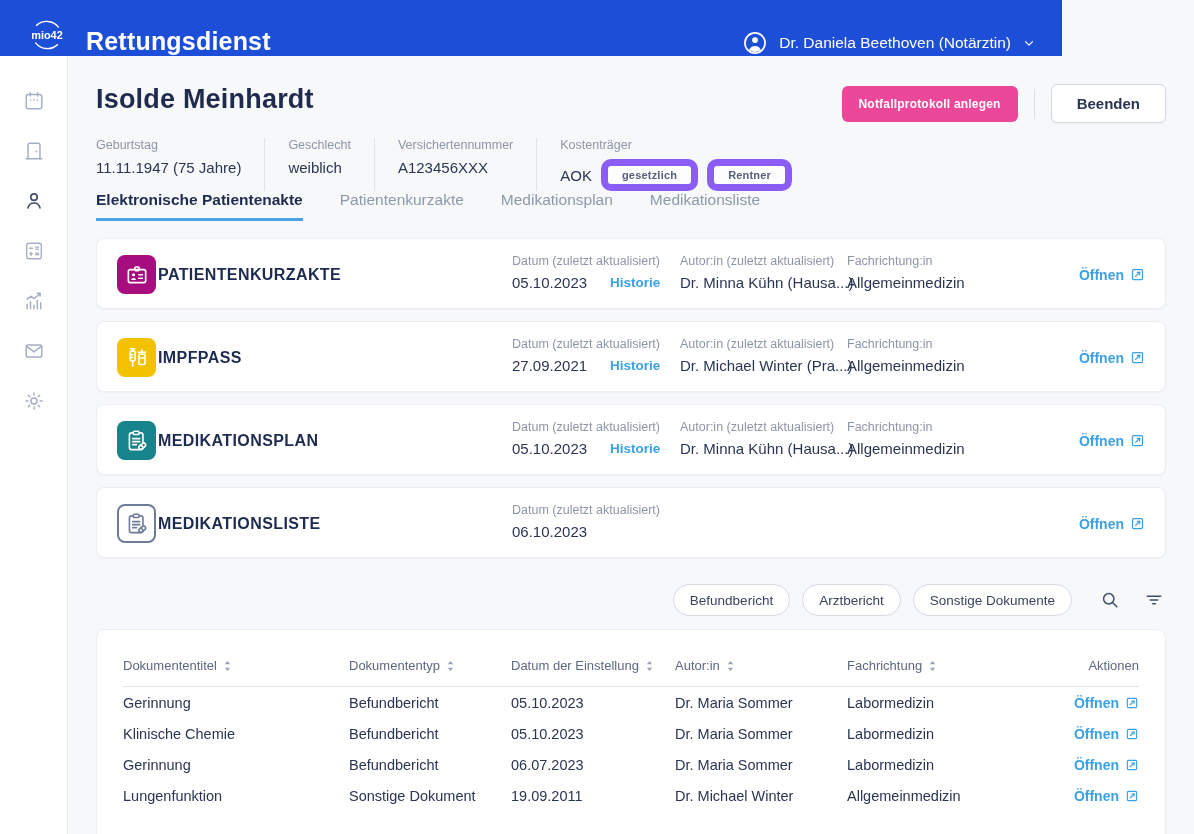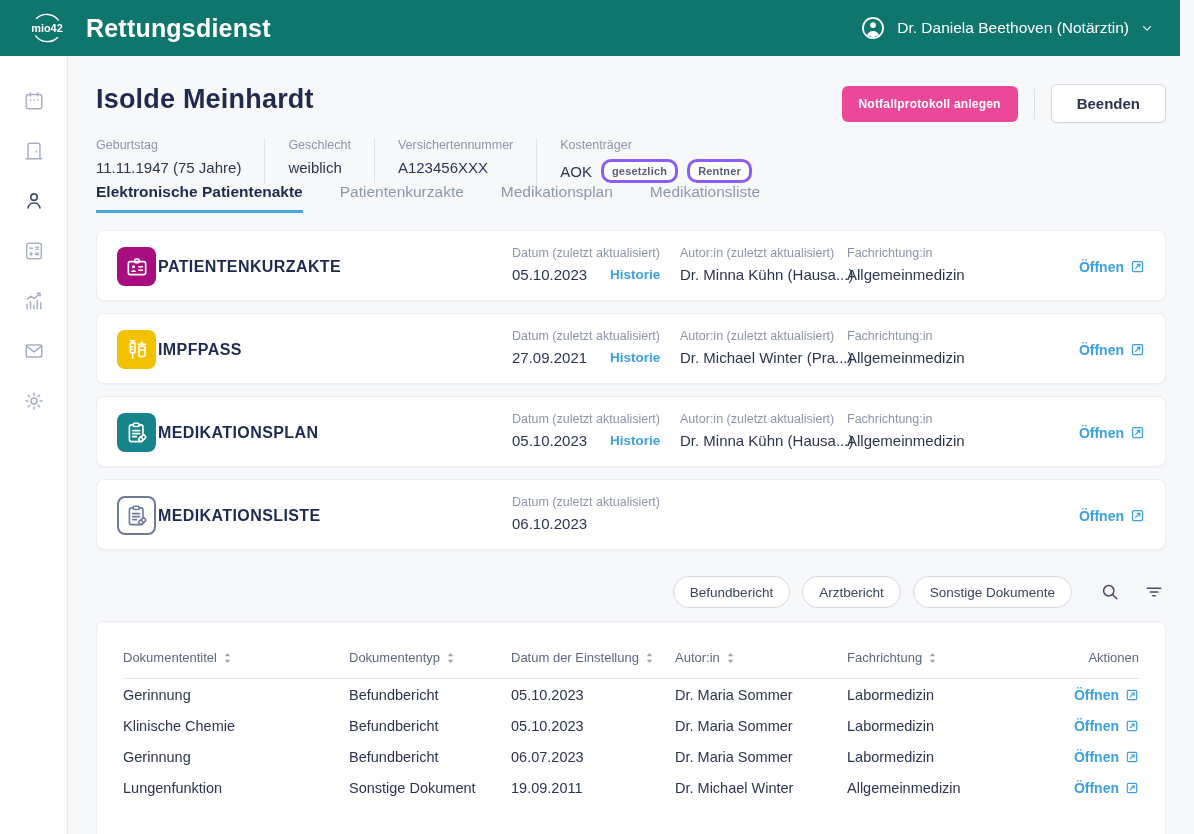--- a/index.html
+++ b/index.html
@@ -1,21 +1,21 @@
 <!DOCTYPE html>
 <html lang="de"><head>
 <meta charset="utf-8">
 <style>
   * { margin:0; padding:0; box-sizing:border-box; }
   html,body { width:1194px; height:834px; overflow:hidden;
     font-family:"Liberation Sans","DejaVu Sans",sans-serif; background:#f7f8fa; }
 
   
-  .appbar { position:absolute; top:0; left:0; width:1180px; height:56px;
-    background:#0f766e; display:flex; align-items:center; padding:0 26px; z-index:10; }
+  .appbar { position:absolute; top:0; left:0; width:1062px; height:56px;
+    background:#1d4ed8; display:flex; align-items:flex-end; padding:0 26px; z-index:10; }
   .logo { width:42px; height:42px; flex:0 0 auto; }
   .app-title { color:#fff; font-size:25px; font-weight:700; margin-left:18px; letter-spacing:.2px; }
   .user-area { margin-left:auto; display:flex; align-items:center; gap:11px; color:#fff; cursor:pointer; }
   .user-name { font-size:15.5px; color:#fff; }
 
   
   .sidebar { position:absolute; top:56px; left:0; bottom:0; width:68px; background:#fff;
     border-right:1px solid #e6e8ef; display:flex; flex-direction:column; align-items:center;
     padding-top:33px; gap:26px; }
   .side-btn { width:24px; height:24px; color:#a6aec3; cursor:pointer; display:flex;
@@ -36,22 +36,22 @@
   .btn-divider { width:1px; height:30px; background:#d9dde5; }
   .btn-secondary { background:#fff; color:#2a3552; font-size:15px; font-weight:700;
     border:1px solid #d3d8e1; border-radius:6px; padding:10px 25px; cursor:pointer;
     font-family:inherit; box-shadow:0 1px 2px rgba(30,42,77,.05); }
 
   .info-row { margin-top:15px; display:flex; align-items:stretch; }
   .info-field { padding-right:23px; }
   .info-field + .info-field { border-left:1px solid #dfe2ea; padding-left:23px; }
   .info-label { font-size:12.5px; color:#8d95a8; margin-bottom:7px; }
   .info-value { font-size:15px; color:#2a3552; display:flex; align-items:center; gap:9px; }
-  .badge { font-size:11px; font-weight:700; color:#566079; border:3px solid #8b5cf6;
-    border-radius:10px; padding:3px 8px; background:#fdfdfe; letter-spacing:.2px; }
+  .badge { font-size:11px; font-weight:700; color:#566079; border:7px solid #8b5cf6;
+    border-radius:10px; padding:3px 14px; background:#fdfdfe; letter-spacing:.2px; }
 
   .tabs { display:flex; gap:37px; }
   .tab { font-size:15.5px; color:#8d99ab; padding-bottom:9px; cursor:pointer;
     border-bottom:3px solid transparent; }
   .tab.active { color:#1d2b50; font-weight:700; border-bottom-color:#4aa3e2; }
 
   .cards { margin-top:17px; display:flex; flex-direction:column; gap:12px; }
   .doc-card { position:relative; height:71px; background:#fff; border:1px solid #eceef3;
     border-radius:8px; box-shadow:0 1px 2px rgba(30,42,77,.04); }
   .card-icon { position:absolute; left:20px; top:16px; width:39px; height:39px;

